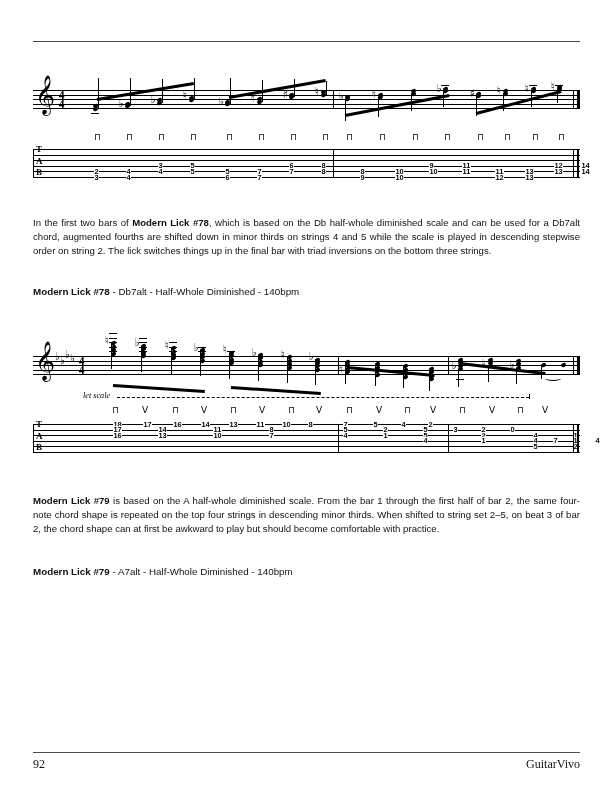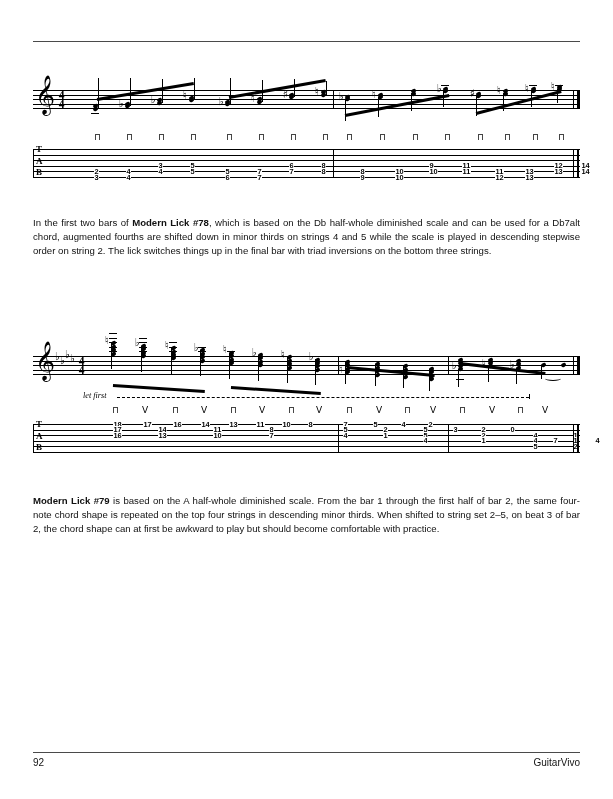--- a/index.html
+++ b/index.html
@@ -58,22 +58,23 @@
   .footer {
     position: absolute;
     left: 33px;
     top: 757px;
     width: 547px;
     display: flex;
     justify-content: space-between;
     align-items: baseline;
   }
   .footer-page, .footer-brand {
-    font-size: 10px;
+    font-size: 12px;
     color: #141414;
+    font-family: Liberation Serif, serif;
   }
 
   
   .para {
     position: absolute;
     left: 33px;
     width: 547px;
     font-size: 9.6px;
     line-height: 14.2px;
     text-align: justify;
@@ -407,20 +408,23 @@
         <div class="tabbar end" style="left: 544px; top: 4px; height: 28px;"></div>
         <div class="tabbar" style="left: 0px; top: 4px; height: 28px;"></div>
       </div>
 
   </div>
 
   <div class="para" style="top:216px;">
     <span>In the first two bars of </span><b>Modern Lick #78</b><span>, which is based on the Db half-whole diminished scale and can be used for a Db7alt chord, augmented fourths are shifted down in minor thirds on strings 4 and 5 while the scale is played in descending stepwise order on string 2. The lick switches things up in the final bar with triad inversions on the bottom three strings.</span>
   </div>
 
+  <div class="lick-title" style="top:286px;">
+    <b>Modern Lick #78</b><span> - Db7alt - Half-Whole Diminished - 140bpm</span>
+  </div>
 
   <div class="system" id="system2" style="top:330px;">
 
     <div class="notation" style="height:62px;">
         <div class="staffline" style="top: 26px;"></div>
         <div class="staffline" style="top: 30.6px;"></div>
         <div class="staffline" style="top: 35.2px;"></div>
         <div class="staffline" style="top: 39.8px;"></div>
         <div class="staffline" style="top: 44.4px;"></div>
         <div class="clef" style="left: 2px; top: 12.5px;">𝄞</div>
@@ -538,21 +542,21 @@
         <div class="stem" style="left: 483px; top: 37.5px; height: 16px;"></div>
         <div class="note" style="left: 483px; top: 32.15px;"></div>
         <div class="note" style="left: 483px; top: 28.7px;"></div>
         <div class="note" style="left: 508px; top: 33.3px;"></div>
         <div class="stem" style="left: 508px; top: 35.2px; height: 14px;"></div>
         <div class="note" style="left: 528px; top: 33.3px;"></div>
         <div class="beam" style="left: 427px; top: 32px; width: 85.5862px; transform: rotate(6.70984deg);"></div>
         <div class="tie" style="left: 512px; top: 46px; width: 16px;"></div>
       </div>
     <div class="picks" style="height:28px;">
-        <div class="letring" style="left: 50px; top: -1px;">let first</div>
+        <div class="letring" style="left: 50px; top: -1px;">let scale</div>
         <div class="letring-dash" style="left: 84px; top: 5px; width: 412px;"></div>
         <div class="letring-end" style="left: 496px; top: 2px;"></div>
         <div class="pick" style="left: 79px; top: 13px;">⊓</div>
         <div class="pick" style="left: 109px; top: 13px;">V</div>
         <div class="pick" style="left: 139px; top: 13px;">⊓</div>
         <div class="pick" style="left: 168px; top: 13px;">V</div>
         <div class="pick" style="left: 197px; top: 13px;">⊓</div>
         <div class="pick" style="left: 226px; top: 13px;">V</div>
         <div class="pick" style="left: 255px; top: 13px;">⊓</div>
         <div class="pick" style="left: 283px; top: 13px;">V</div>
@@ -621,20 +625,23 @@
         <div class="tabbar end" style="left: 544px; top: 4px; height: 28px;"></div>
         <div class="tabbar" style="left: 0px; top: 4px; height: 28px;"></div>
       </div>
 
   </div>
 
   <div class="para" style="top:494px;">
     <b>Modern Lick #79</b><span> is based on the A half-whole diminished scale. From the bar 1 through the first half of bar 2, the same four-note chord shape is repeated on the top four strings in descending minor thirds. When shifted to string set 2–5, on beat 3 of bar 2, the chord shape can at first be awkward to play but should become comfortable with practice.</span>
   </div>
 
+  <div class="lick-title" style="top:566px;">
+    <b>Modern Lick #79</b><span> - A7alt - Half-Whole Diminished - 140bpm</span>
+  </div>
 
   <div class="footer-rule"></div>
   <div class="footer">
     <span class="footer-page">92</span>
     <span class="footer-brand">GuitarVivo</span>
   </div>
 
 </div>
 
 </body></html>

